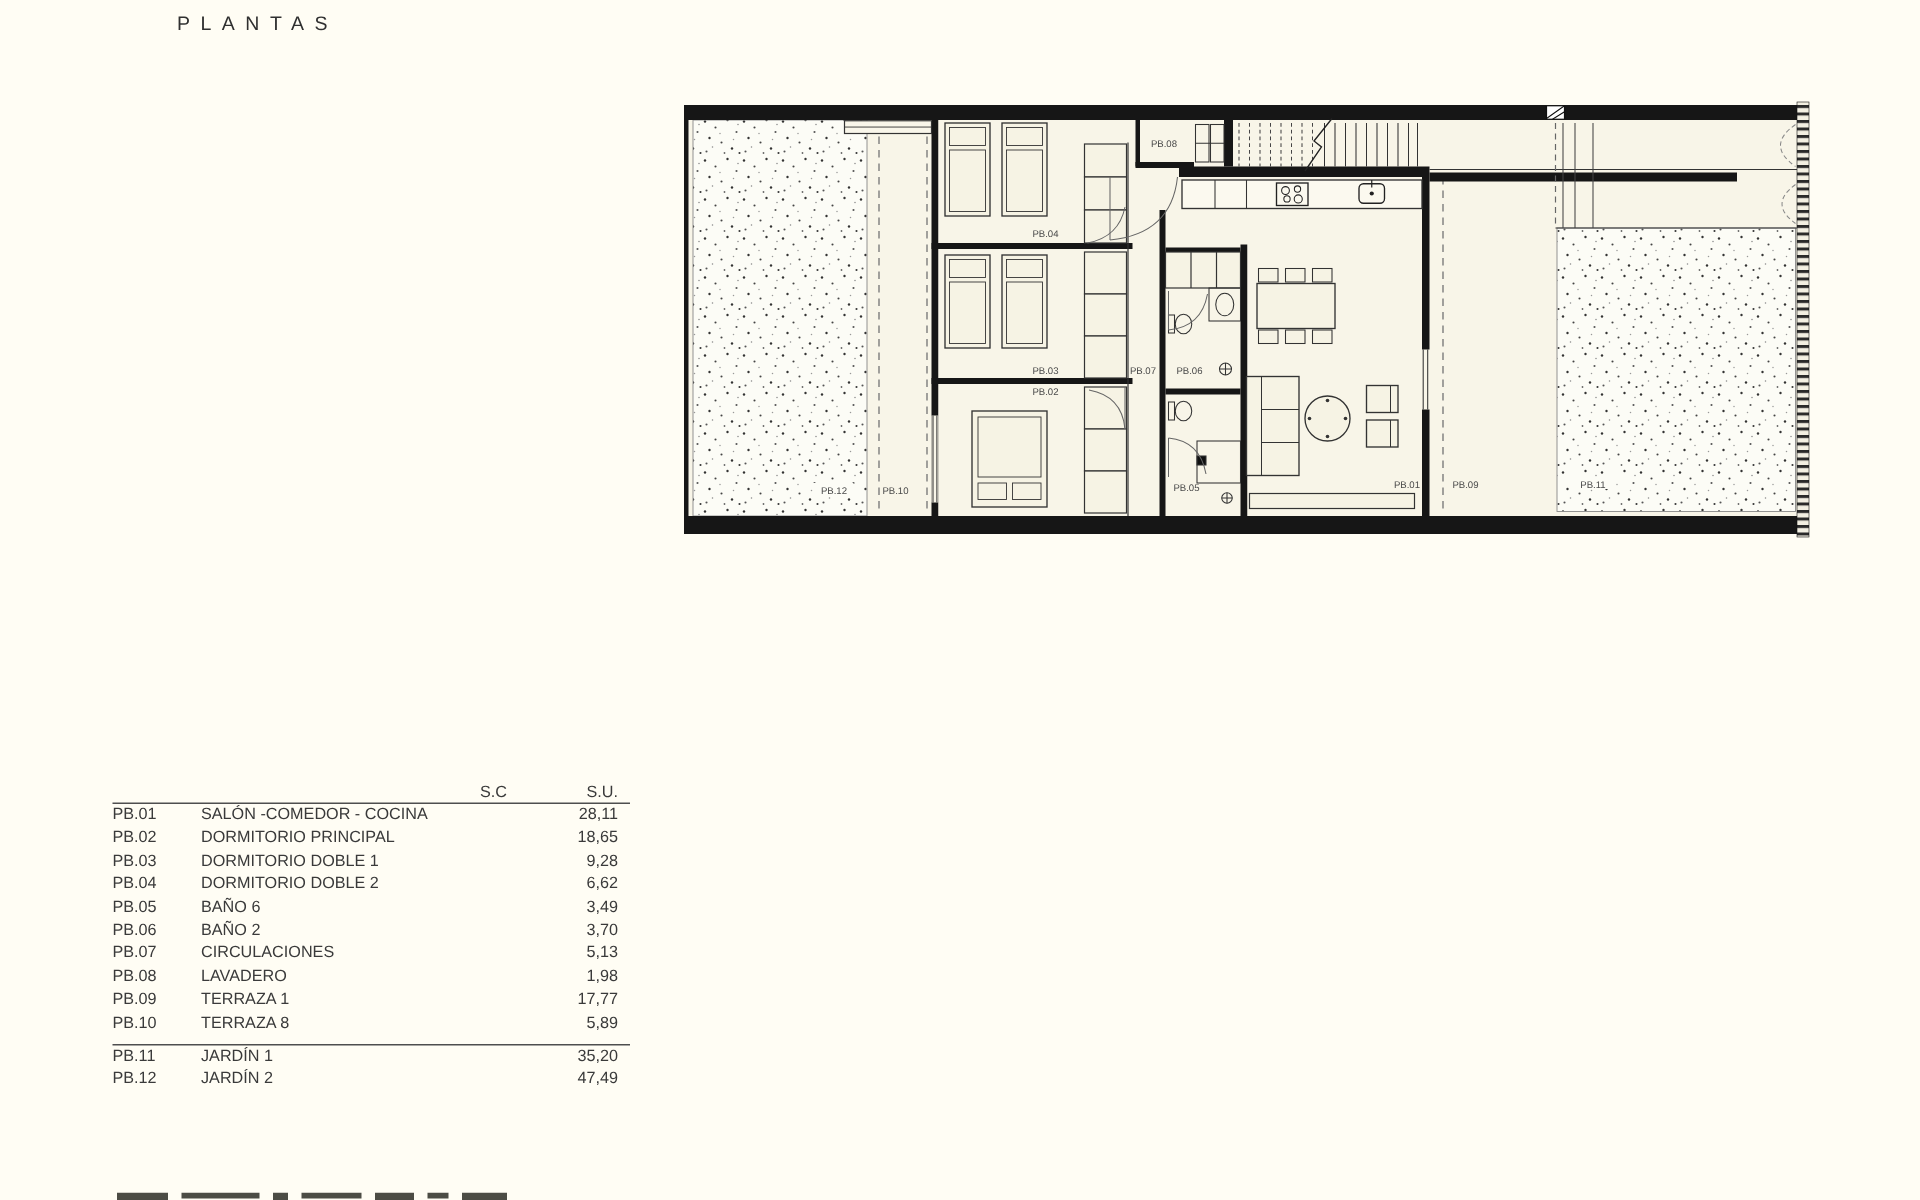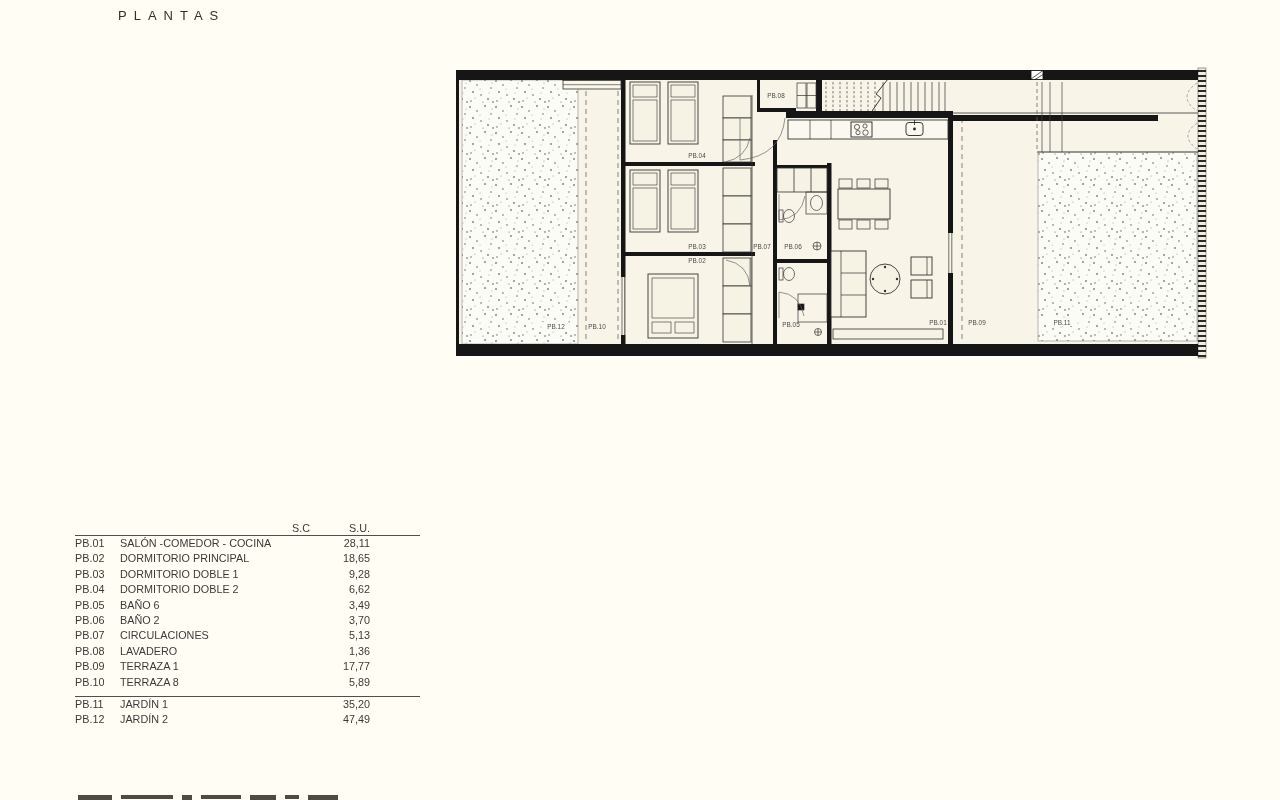--- a/index.html
+++ b/index.html
@@ -11,21 +11,21 @@
   }
   .page-title{
     position:absolute;left:77px;top:8px;
     font-size:13px;letter-spacing:7px;color:#303030;font-weight:400;margin-left:41px;
   }
   
   .plan-wrap{position:absolute;left:450px;top:60px;width:765px;height:305px;}
   svg text{font-family:"Liberation Sans",sans-serif;font-size:6.4px;fill:#4a4a4a;}
   
   .legend{position:absolute;left:75px;top:521px;width:345px;font-size:10.8px;color:#3a3a3a;}
-  .lrow{display:grid;grid-template-columns:45px 130px 60px 60px 50px;line-height:15.4px;white-space:nowrap;}
+  .lrow{display:grid;grid-template-columns:45px 130px 60px 60px 50px;line-height:15.4px;white-space:nowrap;gap:14px;}
   .lrow .num{text-align:right;}
   .lrow.hdr{line-height:14px;}
   .lrow.type{font-weight:bold;line-height:15px;}
   .rule{border-top:1.4px solid #4e4e4e;height:0;}
   .rule.gap{margin-top:6px;}
   
   .clipped{position:absolute;left:78px;top:795px;height:5px;width:260px;overflow:hidden;display:flex;gap:9px;align-items:flex-start;}
   .clipped span{display:inline-block;background:#4c4c44;}
 </style>
 </head>
@@ -349,21 +349,21 @@
       <span>PB.07</span>
       <span>CIRCULACIONES</span>
       <span class="num"></span>
       <span class="num">5,13</span>
       <span></span>
     </div>
   <div class="lrow">
       <span>PB.08</span>
       <span>LAVADERO</span>
       <span class="num"></span>
-      <span class="num">1,36</span>
+      <span class="num">1,98</span>
       <span></span>
     </div>
   <div class="lrow">
       <span>PB.09</span>
       <span>TERRAZA 1</span>
       <span class="num"></span>
       <span class="num">17,77</span>
       <span></span>
     </div>
   <div class="lrow">

